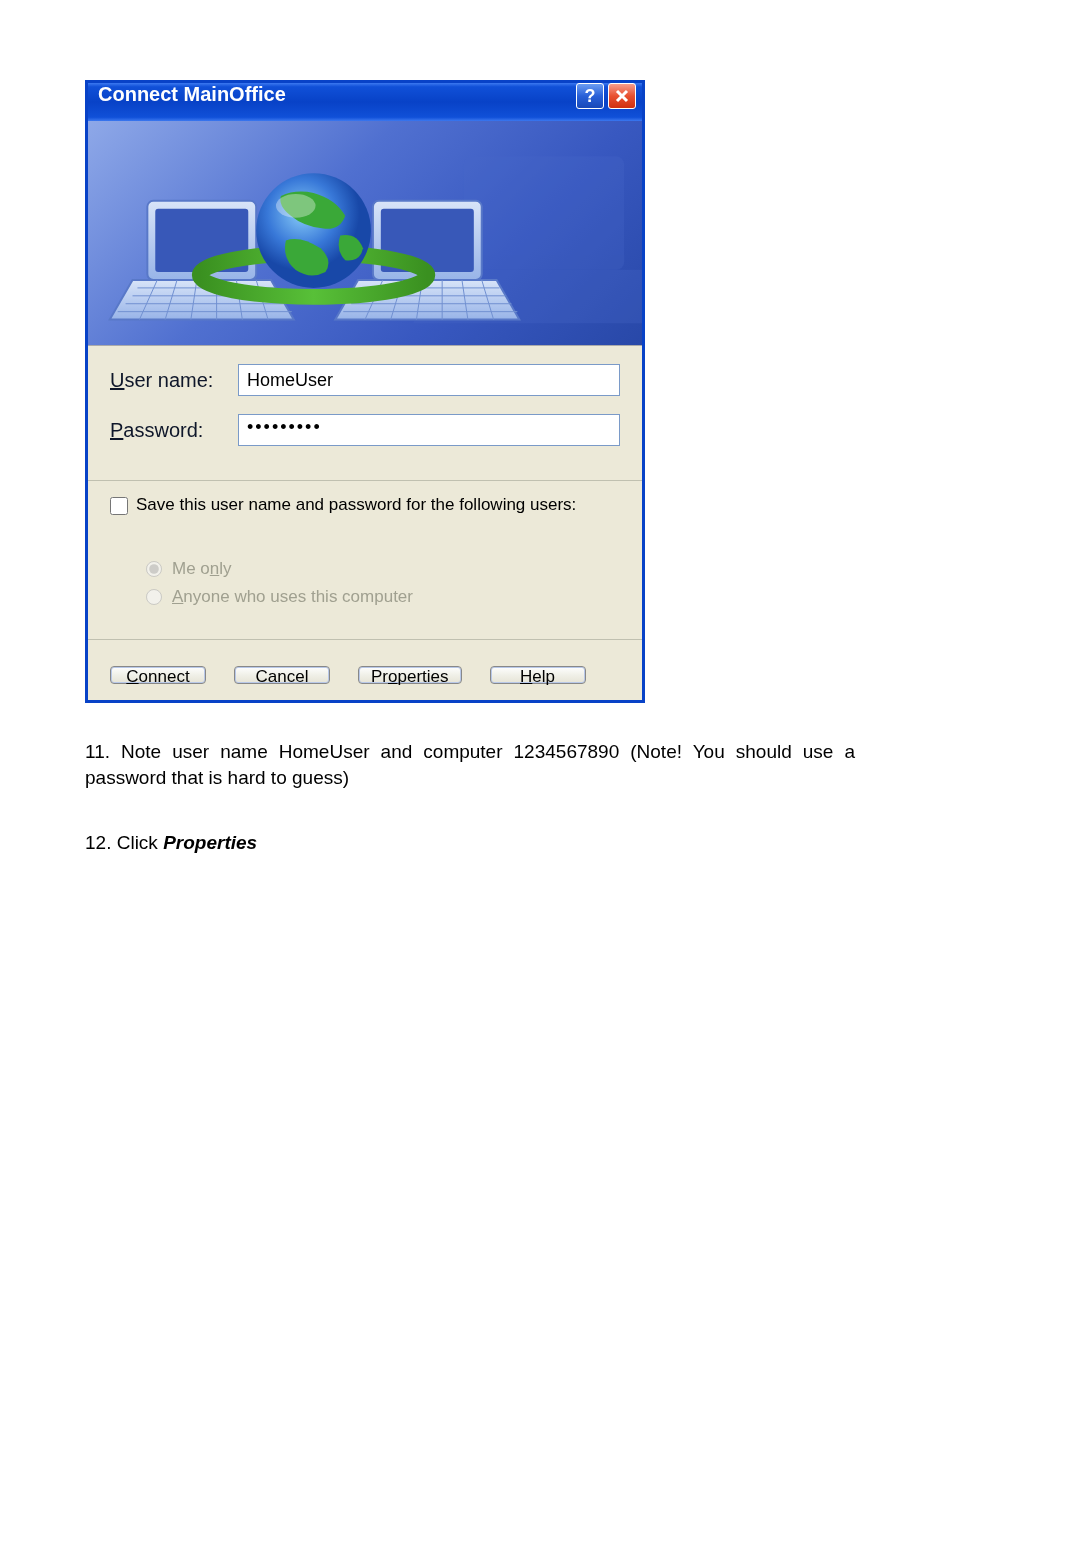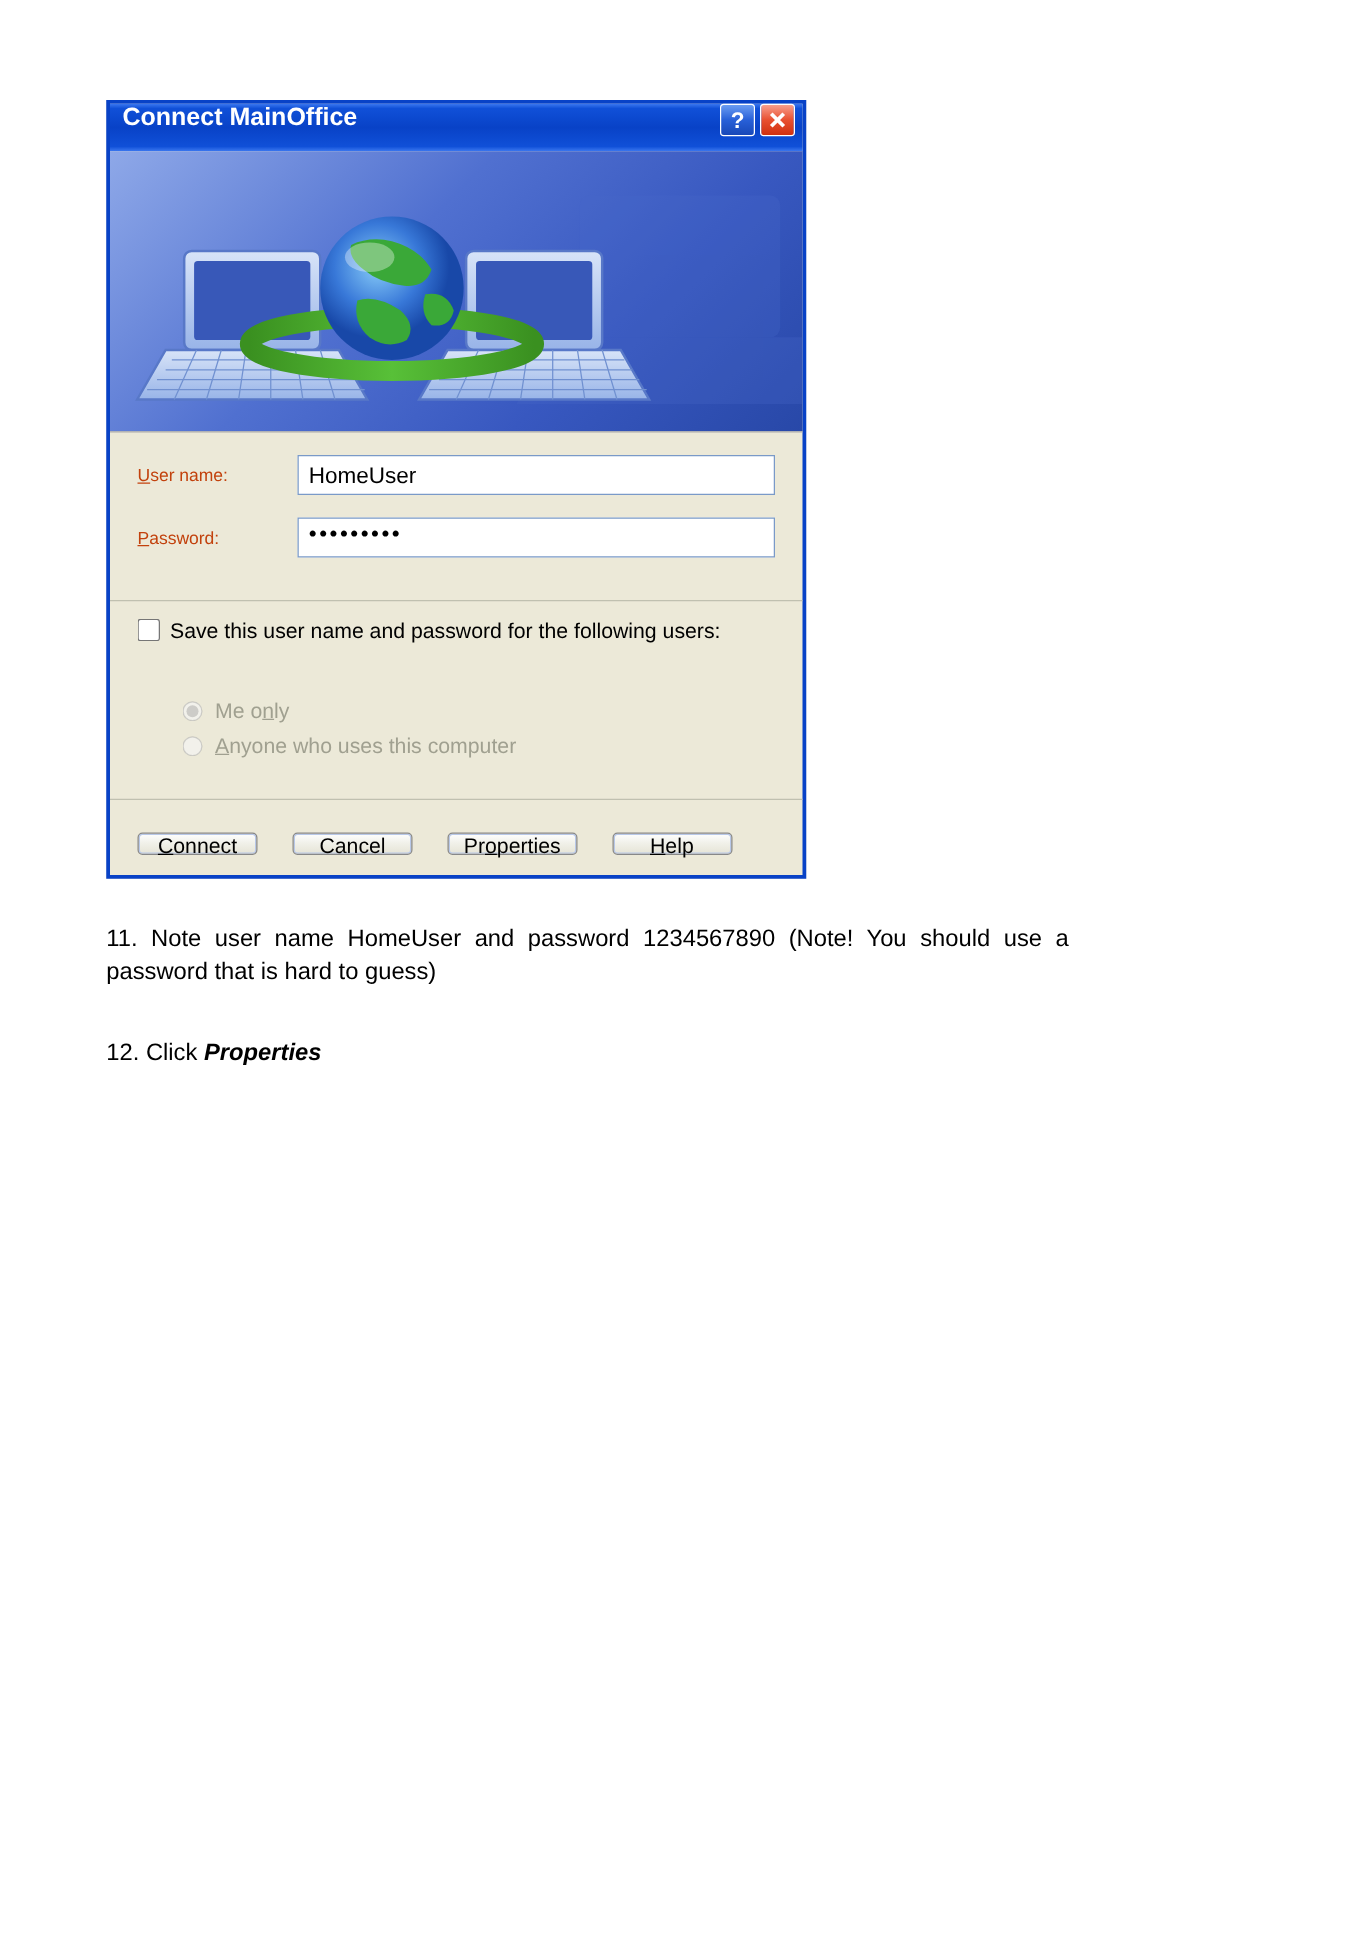--- a/index.html
+++ b/index.html
@@ -58,22 +58,22 @@
     .form-area {
       padding: 18px 22px 10px 22px;
     }
     .form-row {
       display: flex;
       align-items: center;
       margin-bottom: 18px;
     }
     .form-label {
       width: 128px;
-      font-size: 14px;
-      color: #c2410c;
+      font-size: 20px;
+      color: #0f172a;
     }
     .form-label .u { text-decoration: underline; }
     .form-input {
       flex: 1;
       height: 32px;
       padding: 2px 8px;
       font-size: 18px;
       border: 1px solid #7a9ac8;
       background: #fff;
       font-family: Arial, sans-serif;
@@ -82,21 +82,21 @@
       font-size: 18px;
       letter-spacing: 2px;
       font-family: Arial;
     }
     .divider { height: 1px; background: #c0c0b0; margin: 6px 0 14px 0; }
     .save-section {
       padding: 0 22px 18px 22px;
     }
     .checkbox-row {
       display: flex;
-      align-items: flex-start;
+      align-items: flex-end;
       gap: 8px;
       font-size: 17px;
       margin-bottom: 14px;
     }
     .checkbox-row input { width: 18px; height: 18px; }
     .radio-group { padding-left: 36px; margin-top: 44px; }
     .radio-row {
       display: flex;
       align-items: center;
       gap: 10px;
@@ -256,18 +256,18 @@
   <div class="button-row">
     <button class="xp-btn"><span class="u">C</span><span>onnect</span></button>
     <button class="xp-btn">Cancel</button>
     <button class="xp-btn"><span>Pr</span><span class="u">o</span><span>perties</span></button>
     <button class="xp-btn"><span class="u">H</span><span>elp</span></button>
   </div>
 </div>
 
 <div class="instructions">
   <p>
-    <span class="bold">11.</span><span> Note user name </span><span class="bold">HomeUser</span><span> and password </span><span class="bold">1234567890</span><span> (Note! You should use a password that is hard to guess)</span>
+    <span class="bold">11.</span><span> Note user name </span><span class="bold">HomeUser</span><span> and computer </span><span class="bold">1234567890</span><span> (Note! You should use a password that is hard to guess)</span>
   </p>
   <p>
     <span class="bold">12.</span><span> Click </span><span class="italic">Properties</span>
   </p>
 </div>
 
 </body></html>

